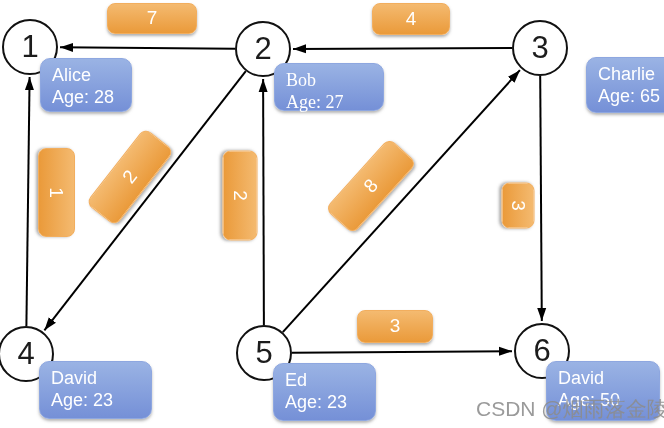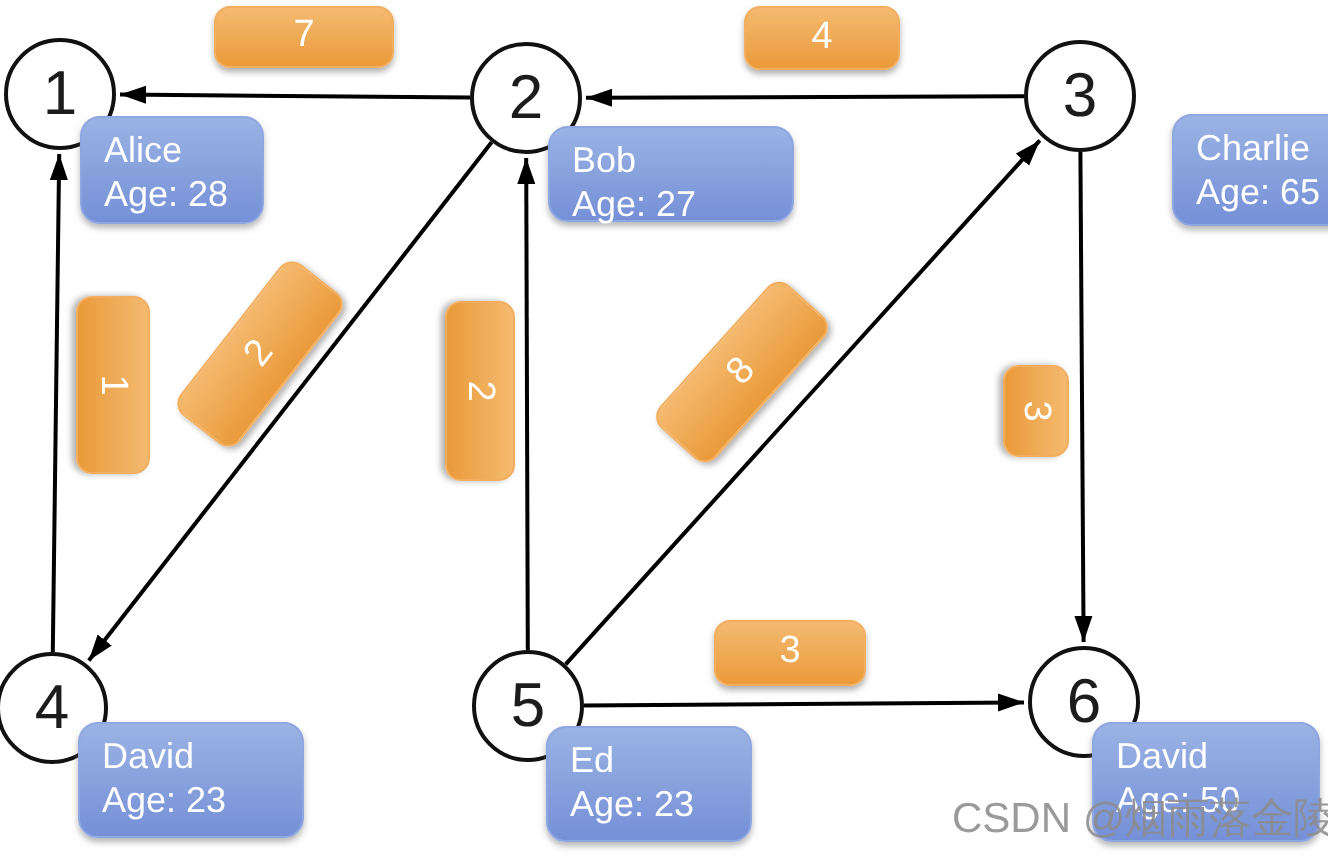--- a/index.html
+++ b/index.html
@@ -67,21 +67,21 @@
     <div class="node" style="left: 2px; top: 19px;">
       <span>1</span>
     </div>
     <div class="nlabel" style="left: 40px; top: 58px; width: 92px; height: 54px;">
       <div>Alice</div>
       <div>Age: 28</div>
     </div>
     <div class="node" style="left: 235px; top: 21px;">
       <span>2</span>
     </div>
-    <div class="nlabel" style="left: 274px; top: 63px; width: 123px; height: 48px;">
+    <div class="nlabel" style="left: 274px; top: 63px; width: 110px; height: 48px; font-family: Liberation Serif, serif;">
       <div>Bob</div>
       <div>Age: 27</div>
     </div>
     <div class="node" style="left: 512px; top: 20px;">
       <span>3</span>
     </div>
     <div class="nlabel" style="left: 550px; top: 57px; width: 110px; height: 56px; margin-left: 36px;">
       <div>Charlie</div>
       <div>Age: 65</div>
     </div>

